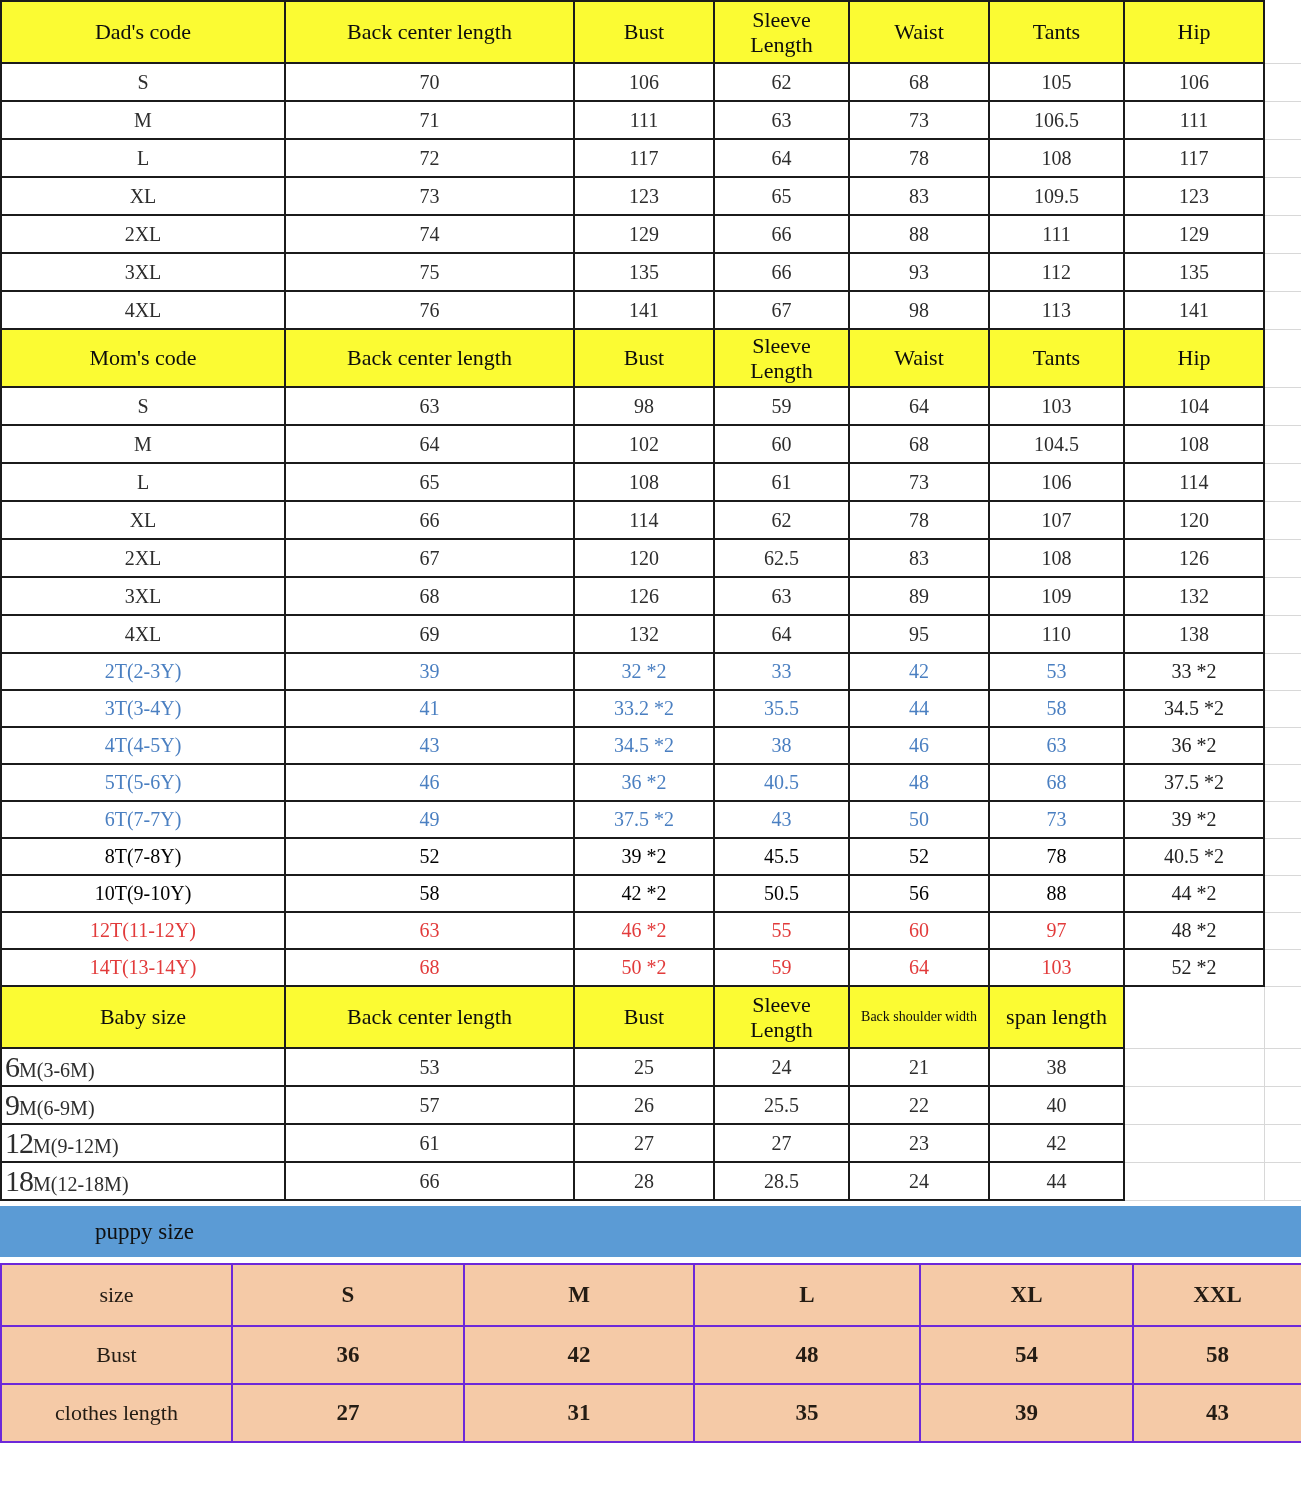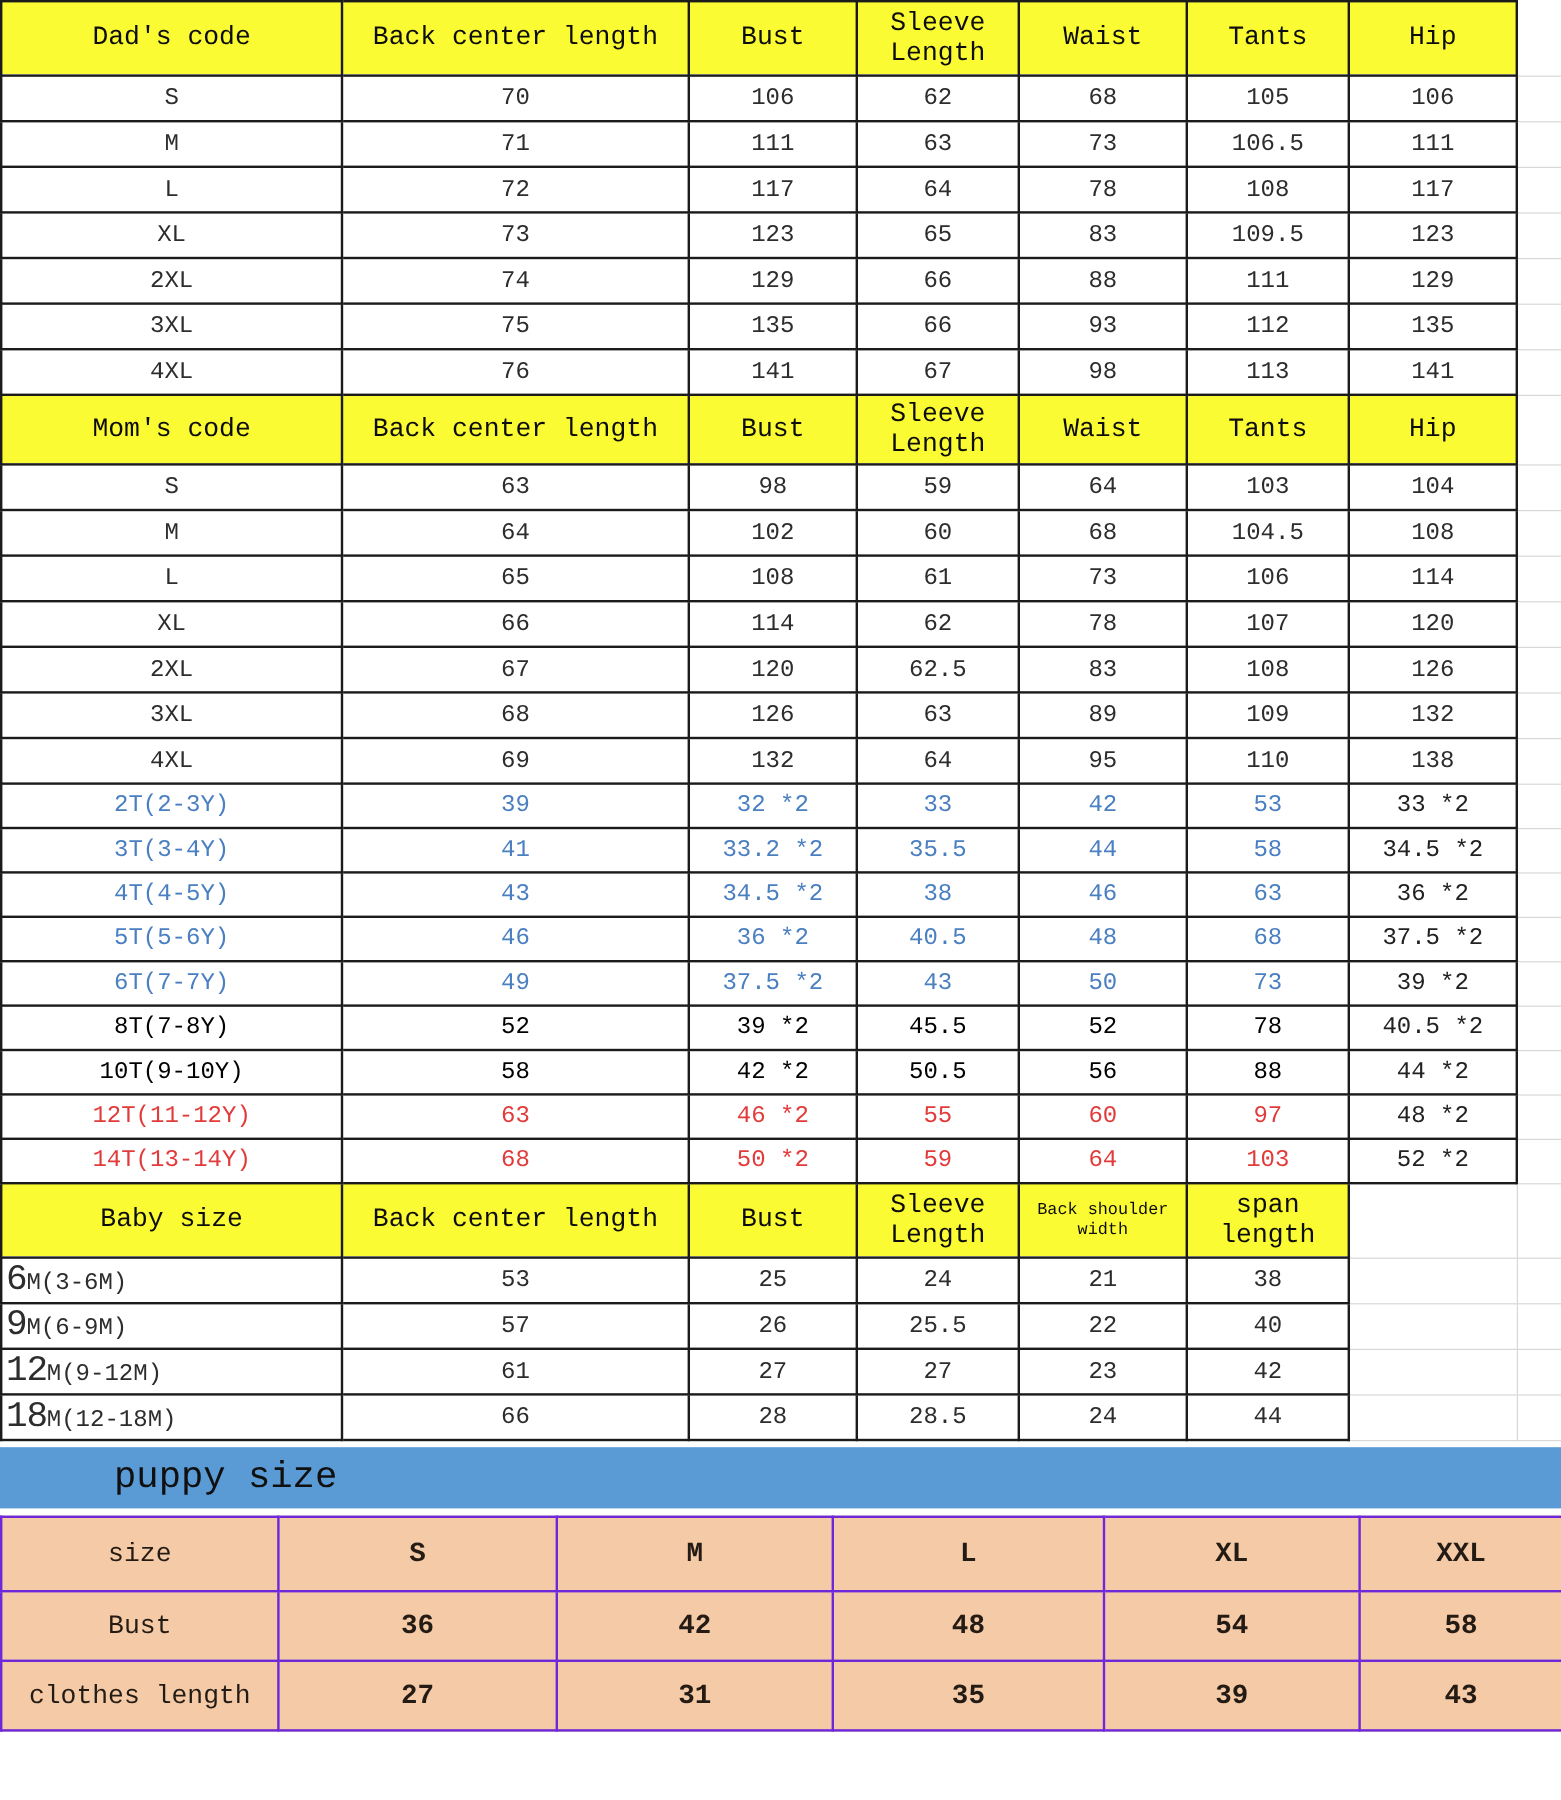--- a/index.html
+++ b/index.html
@@ -1,18 +1,18 @@
 <!DOCTYPE html>
 <html><head>
 <meta charset="utf-8">
 <style>
   html,body{margin:0;padding:0;background:#ffffff;}
   .page{
     width:1301px;height:1500px;overflow:hidden;background:#ffffff;
-    font-family:Liberation Mono, monospace;position:relative;
+    font-family:Liberation Serif, serif;position:relative;
   }
   table.main{
     border-collapse:collapse;table-layout:fixed;width:1301px;
   }
   table.main th,table.main td{
     border:2px solid #1b1b1b;text-align:center;vertical-align:middle;
     padding:0 10px;overflow:hidden;line-height:1.15;
   }
   table.main th{
     background:#fbfb33;font-weight:normal;font-size:22px;color:#0d0d0d;
@@ -31,21 +31,21 @@
   tr.t-navy td{color:#000000;}
   tr.t-red td{color:#e23b3b;}
   table.main td.k{color:#222222;}
   
   td.baby-label{text-align:left !important;padding-left:3px !important;color:#141414;}
   td.baby-label .big{font-size:30px;letter-spacing:-1px;}
   td.baby-label .rest{font-size:20px;margin-top:13px;}
   
   .puppy-bar{
     margin-top:5px;height:51px;background:#5b9bd5;display:flex;align-items:center;
-    padding-left:95px;box-sizing:border-box;font-size:31px;color:#101010;
+    padding-left:95px;box-sizing:border-box;font-size:23px;color:#101010;
   }
   
   table.puppy{
     border-collapse:collapse;table-layout:fixed;width:1301px;margin-top:6px;
     background:#f5caa7;
   }
   table.puppy td{
     border:2px solid #6d28d9;text-align:center;vertical-align:middle;
     font-size:22px;color:#241c14;overflow:hidden;
   }

